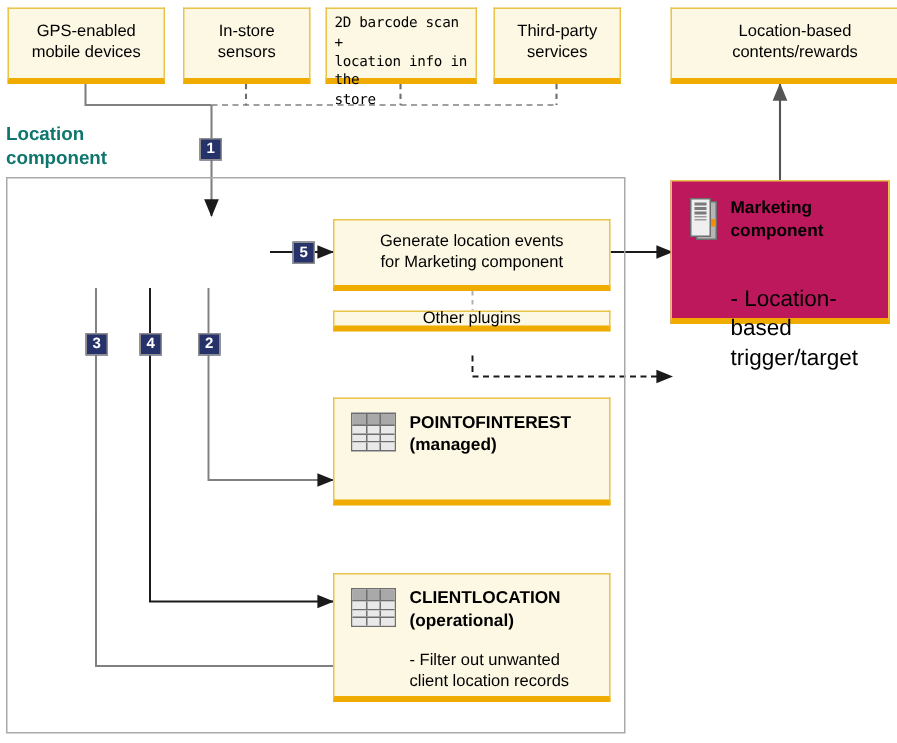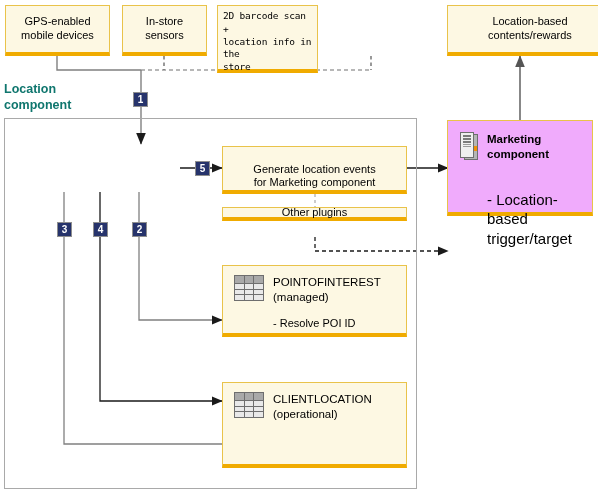--- a/index.html
+++ b/index.html
@@ -93,27 +93,27 @@
   
   .dbcard{
     position:absolute;
     background:#fdf8e3;
     border:1px solid #e9c34a;
     border-bottom:4px solid #f0ab00;
     box-sizing:border-box;
     padding:9px 10px 6px 11px;
   }
   .dbhead{display:flex;align-items:flex-start;}
-  .dbtitle{font-weight:normal;font-size:11.5px;line-height:1.3;white-space:pre-line;}
+  .dbtitle{font-weight:bold;font-size:11.5px;line-height:1.3;white-space:pre-line;}
   .dbnote{margin-left:39px;margin-top:11px;font-size:11px;line-height:1.3;white-space:pre-line;}
 
   
   .compcard{
     position:absolute;
-    background:#f0abfc;
+    background:#be185d;
     border:1px solid #e9c34a;
     border-bottom:4px solid #f0ab00;
     box-sizing:border-box;
     padding:11px 10px 8px 12px;
   }
   .comphead{display:flex;align-items:flex-start;}
   .comptitle{font-weight:bold;font-size:11.5px;line-height:1.3;white-space:pre-line;}
   .compplain{font-size:11px;line-height:1.3;white-space:pre-line;}
   .compnote{margin-left:27px;margin-top:28px;font-size:15px;line-height:1.3;white-space:pre-line;}
 
@@ -189,26 +189,30 @@
   <div class="card" style="left:5px;top:5px;width:105px;height:51px;">
     <span class="txt">GPS-enabled
 mobile devices</span>
   </div>
 
   <div class="card" style="left:122px;top:5px;width:85px;height:51px;">
     <span class="txt">In-store
 sensors</span>
   </div>
 
-  <div class="card topleft" style="left:217px;top:5px;width:101px;height:68px;padding:4px 5px;justify-content:flex-end;">
+  <div class="card topleft" style="left:217px;top:5px;width:101px;height:51px;padding:4px 5px;justify-content:flex-end;">
     <span class="txt tiny">2D barcode scan +
 location info in the
 store</span>
   </div>
 
+  <div class="card" style="left:329px;top:5px;width:85px;height:51px;">
+    <span class="txt">Third-party
+services</span>
+  </div>
 
   <div class="card" style="left:447px;top:5px;width:166px;height:51px;">
     <span class="txt">Location-based
 contents/rewards</span>
   </div>
 
   <div class="compcard" style="left:447px;top:120px;width:146px;height:96px;">
     <div class="comphead">
       <div class="srv-icon">
         <div class="back"></div>
@@ -228,21 +232,21 @@
 trigger/target</div>
   </div>
 
 
   <div id="loc-label" style="left:4px;top:82px;">Location
 component</div>
 
   <div id="loc-frame" style="left:4px;top:118px;width:413px;height:371px;"></div>
 
 
-  <div class="card" style="left:222px;top:146px;width:185px;height:48px;align-items:flex-end;">
+  <div class="card" style="left:222px;top:146px;width:185px;height:48px;">
     <span class="txt">Generate location events
 for Marketing component</span>
   </div>
 
   <div class="card" style="left:222px;top:207px;width:185px;height:14px;">
     <span class="txt">Other plugins</span>
   </div>
 
   <div class="dbcard" style="left:222px;top:265px;width:185px;height:72px;">
     <div class="dbhead">
@@ -264,21 +268,20 @@
           </div>
         <div class="r body">
             <div class="c"></div>
             <div class="c"></div>
             <div class="c"></div>
           </div>
       </div>
       <div class="dbtitle">POINTOFINTEREST
 (managed)</div>
     </div>
-    <div class="dbnote">- Resolve POI ID</div>
   </div>
 
   <div class="dbcard" style="left:222px;top:382px;width:185px;height:86px;">
     <div class="dbhead">
       <div class="tbl-icon">
         <div class="r head">
             <div class="c"></div>
             <div class="c"></div>
             <div class="c"></div>
           </div>
@@ -294,20 +297,22 @@
           </div>
         <div class="r body">
             <div class="c"></div>
             <div class="c"></div>
             <div class="c"></div>
           </div>
       </div>
       <div class="dbtitle">CLIENTLOCATION
 (operational)</div>
     </div>
+    <div class="dbnote">- Filter out unwanted
+client location records</div>
   </div>
 
   <div class="badge" style="left:133px;top:92px;">
     <span>1</span>
   </div>
   <div class="badge" style="left:195px;top:161px;">
     <span>5</span>
   </div>
   <div class="badge" style="left:57px;top:222px;">
     <span>3</span>

